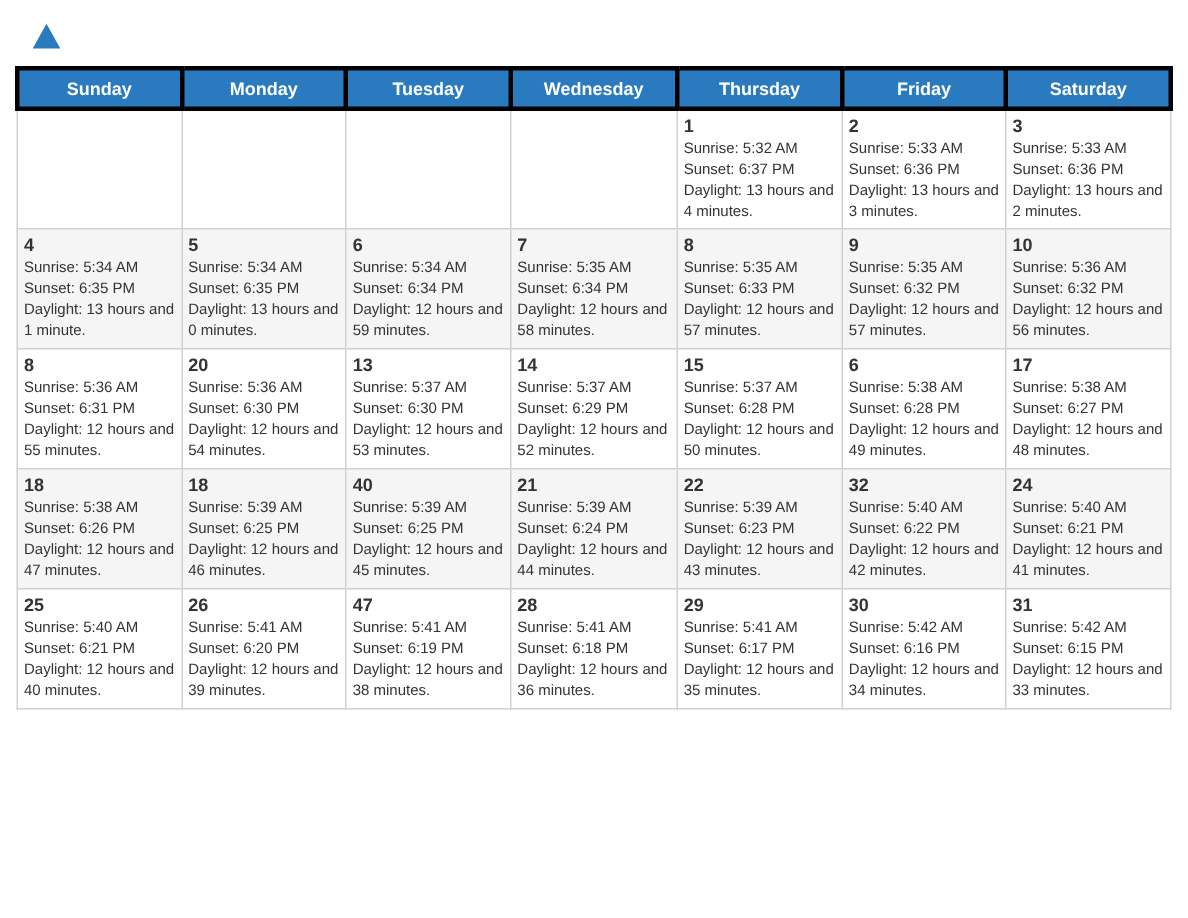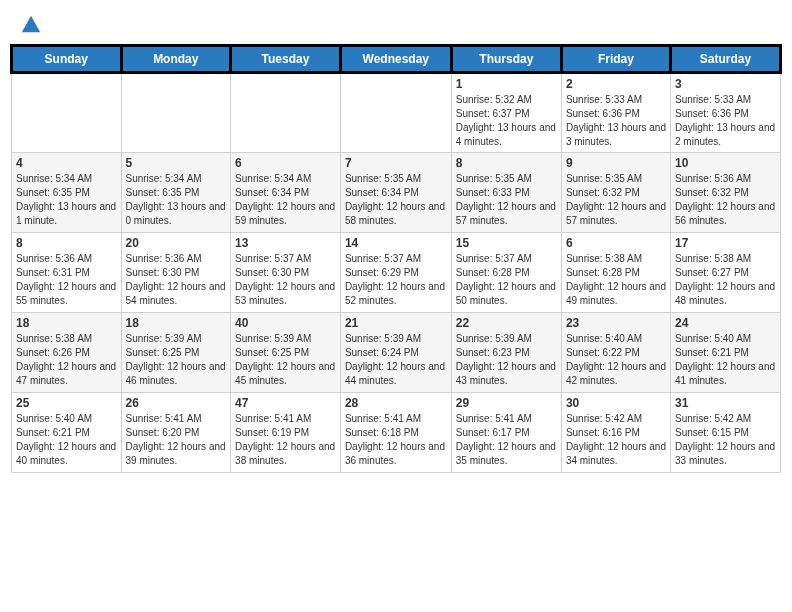--- a/index.html
+++ b/index.html
@@ -219,21 +219,21 @@
       </td>
         <td>
         <span class="day-number">21</span>
         <span class="day-info">Sunrise: 5:39 AM<br>Sunset: 6:24 PM<br>Daylight: 12 hours and 44 minutes.</span>
       </td>
         <td>
         <span class="day-number">22</span>
         <span class="day-info">Sunrise: 5:39 AM<br>Sunset: 6:23 PM<br>Daylight: 12 hours and 43 minutes.</span>
       </td>
         <td>
-        <span class="day-number">23</span>
+        <span class="day-number">32</span>
         <span class="day-info">Sunrise: 5:40 AM<br>Sunset: 6:22 PM<br>Daylight: 12 hours and 42 minutes.</span>
       </td>
         <td>
         <span class="day-number">24</span>
         <span class="day-info">Sunrise: 5:40 AM<br>Sunset: 6:21 PM<br>Daylight: 12 hours and 41 minutes.</span>
       </td>
       </tr>
       <tr>
         <td>
         <span class="day-number">25</span>

